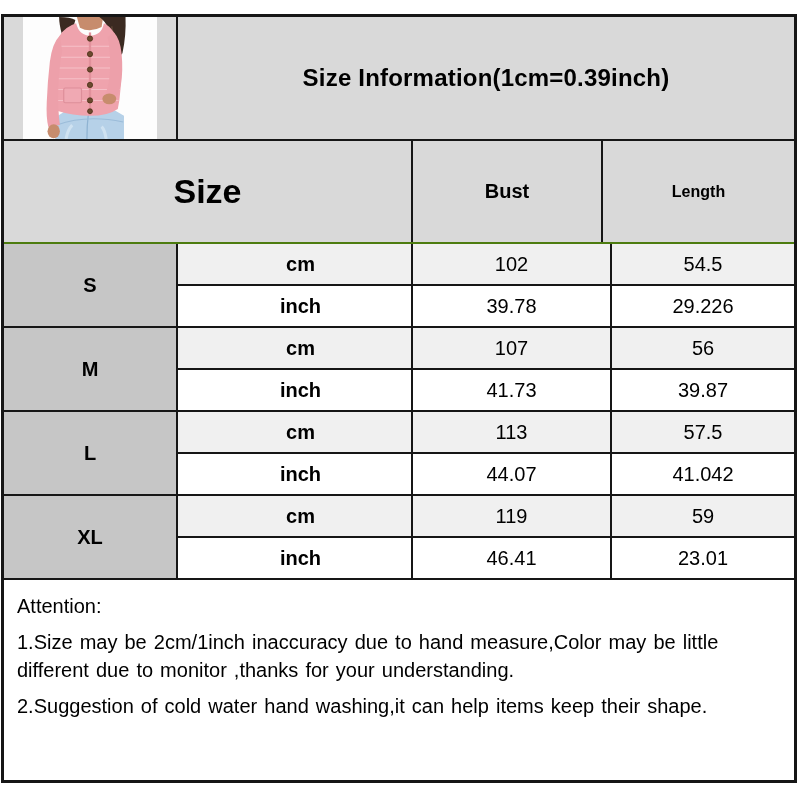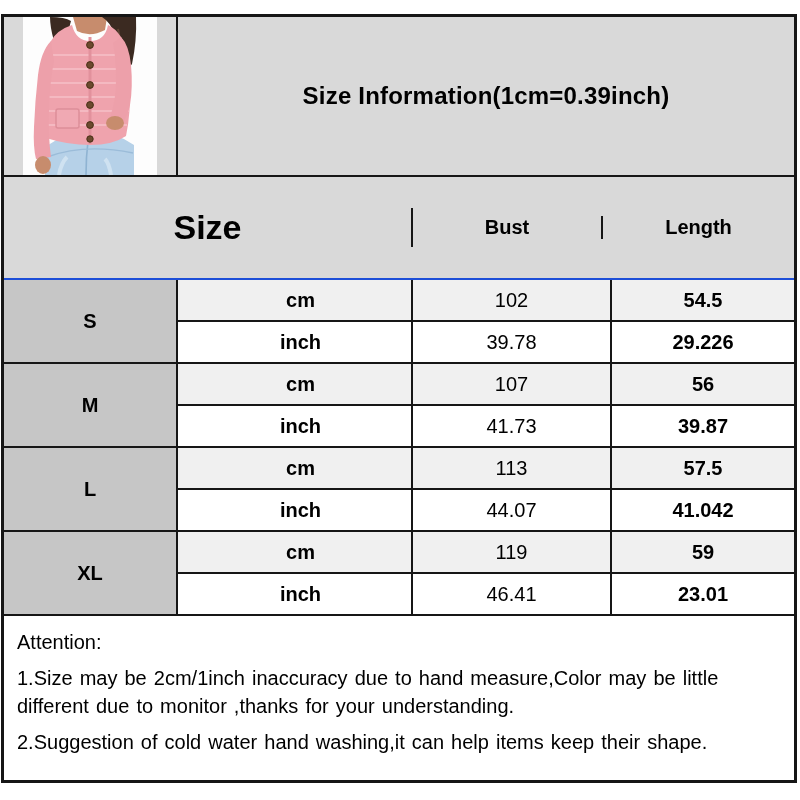--- a/index.html
+++ b/index.html
@@ -6,47 +6,47 @@
   body{
     width:800px;height:800px;background:#ffffff;position:relative;overflow:hidden;
     font-family:"Liberation Sans",sans-serif;color:#000;
   }
   .sheet{
     position:absolute;left:1px;top:14px;width:796px;height:769px;
     border:3px solid #161616;box-sizing:border-box;background:#fff;
     display:flex;flex-direction:column;
   }
   
-  .top-section{height:160px;display:flex;border-bottom:2px solid #161616;box-sizing:border-box;}
+  .top-section{height:124px;display:flex;border-bottom:2px solid #161616;box-sizing:border-box;}
   .image-cell{
     width:174px;box-sizing:border-box;border-right:2px solid #161616;
     background:#d9d9d9;display:flex;justify-content:center;align-items:stretch;
   }
   .photo{width:134px;background:#fdfdfd;overflow:hidden;}
   .photo svg{display:block;width:100%;height:100%;}
   .title-cell{flex:1;background:#d9d9d9;display:flex;align-items:center;justify-content:center;}
   .title-text{font-size:24px;font-weight:bold;letter-spacing:0.2px;}
   
-  .header-row{height:103px;display:flex;background:#d9d9d9;border-bottom:2px solid #1d4ed8;box-sizing:border-box;align-items:center;}
+  .header-row{height:103px;display:flex;background:#d9d9d9;border-bottom:2px solid #4d7c0f;box-sizing:border-box;}
   .hcell{display:flex;align-items:center;justify-content:center;font-weight:bold;box-sizing:border-box;}
   .h-size{width:409px;border-right:2px solid #161616;font-size:34px;}
   .h-bust{width:190px;border-right:2px solid #161616;font-size:20px;}
-  .h-length{flex:1;font-size:20px;}
+  .h-length{flex:1;font-size:16px;}
   
   .data-grid{
     height:336px;display:grid;
     grid-template-columns:174px 235px 199px 1fr;
     grid-template-rows:repeat(8,1fr);
   }
   .cell{
     display:flex;align-items:center;justify-content:center;
     border-right:2px solid #161616;border-bottom:2px solid #161616;
     box-sizing:border-box;font-size:20px;background:#fff;
   }
-  .cell.col-last{border-right:none;font-weight:bold;}
+  .cell.col-last{border-right:none;}
   .size-cell{grid-row:span 2;background:#c6c6c6;font-weight:bold;}
   .unit-cell{font-weight:bold;padding-left:12px;}
   .bg-cm{background:#f0f0f0;}
   .bg-inch{background:#ffffff;}
   
   .attention{flex:1;background:#fff;padding:4px 5px 0 5px;box-sizing:border-box;}
   .attention p{margin:8px;font-size:20px;line-height:28px;word-spacing:1.5px;}
 </style>
 </head>
 <body>

